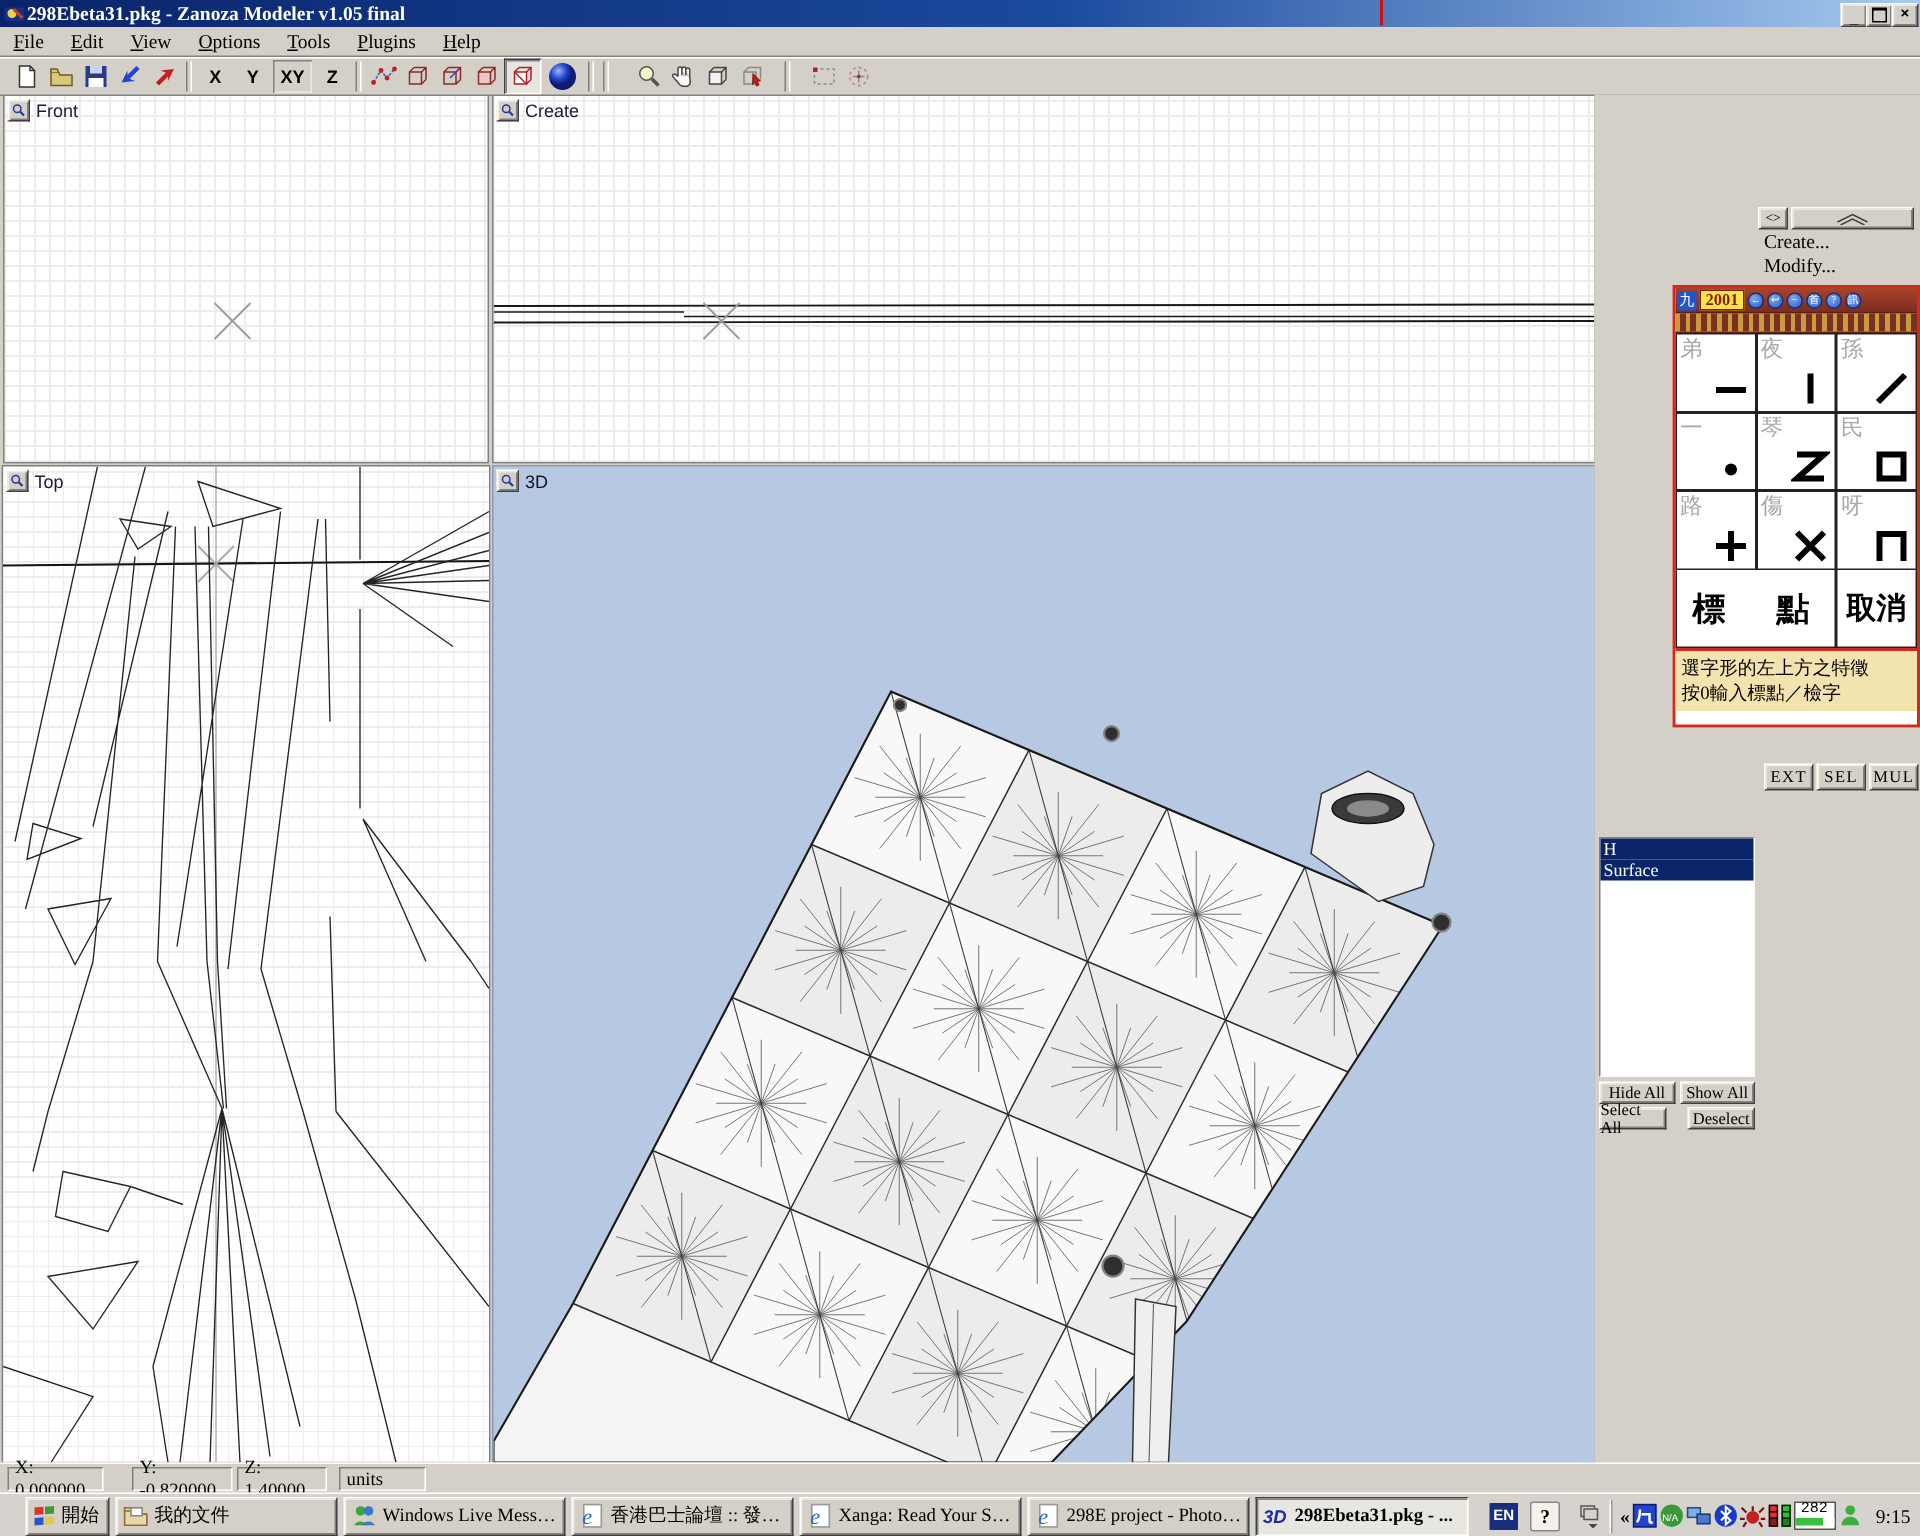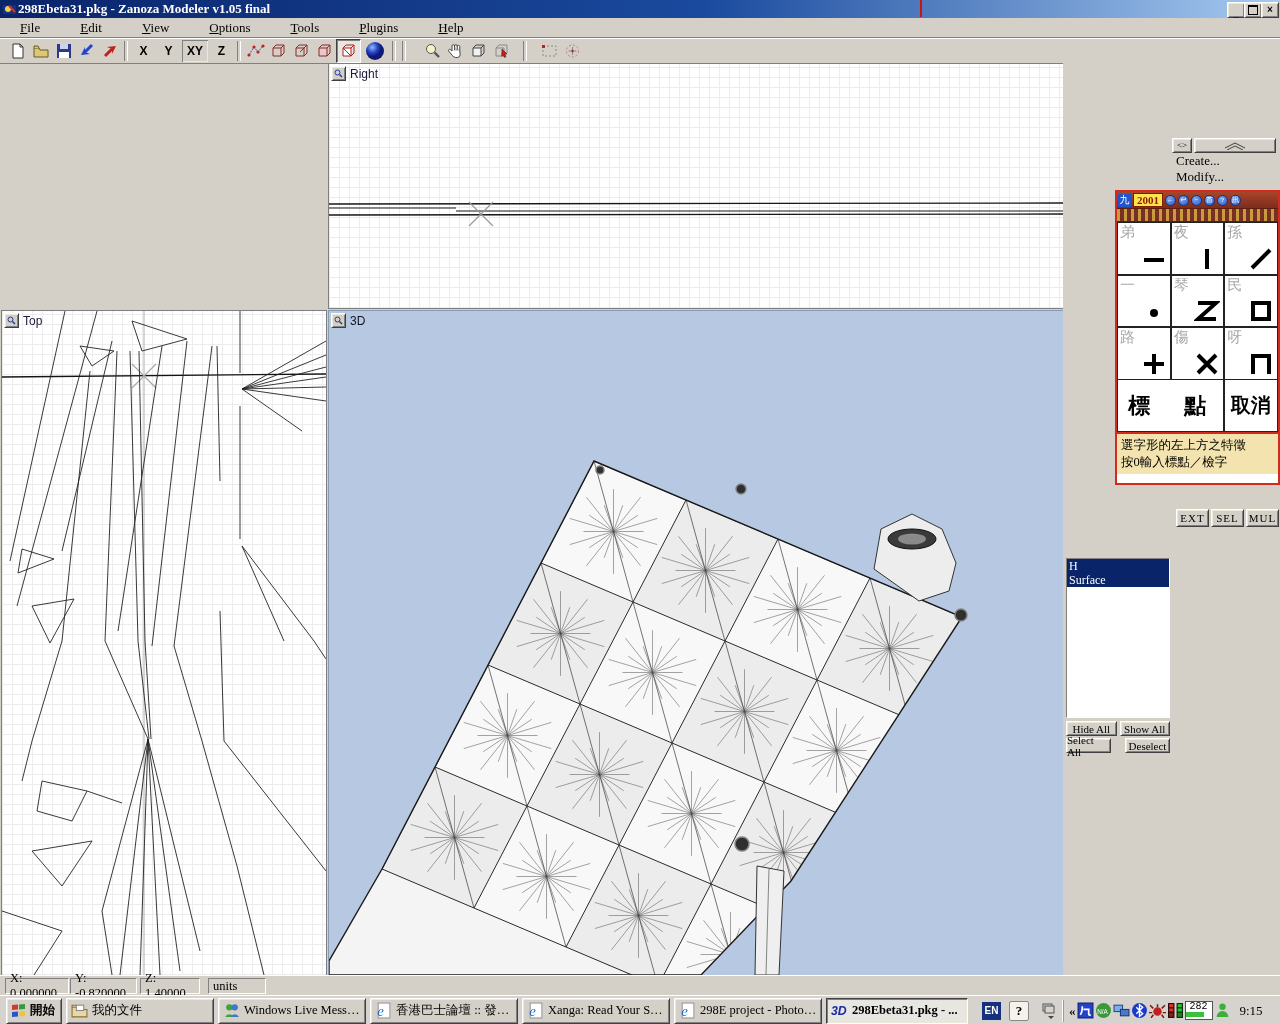--- a/index.html
+++ b/index.html
@@ -14,21 +14,21 @@
     box-shadow:inset 1px 1px 0 #808080, inset -1px -1px 0 #ece9d8;}
   
   #titlebar{left:0;top:0;width:1280px;height:18px;
     background:linear-gradient(90deg,#0a246a,#1a4a9e 55%,#a6caf0);display:flex;align-items:center;text-align:center;}
   #titlebar .title{color:#fff;font-weight:bold;font-size:13px;margin-left:4px;white-space:nowrap;}
   .winbtn{width:16px;height:14px;display:flex;align-items:center;justify-content:center;
     font-family:"Liberation Sans",sans-serif;font-size:10px;font-weight:bold;line-height:1;}
   
   #menubar{left:0;top:18px;width:1280px;height:19px;display:flex;align-items:center;gap:0;
     border-bottom:1px solid #808080;background:#d4d0c8;}
-  .menu-item{padding:1px 20px;display:inline-block;}
+  .menu-item{padding:1px 9px;display:inline-block;}
   .menu-item::first-letter{text-decoration:underline;}
   
   #toolbar{left:0;top:38px;width:1280px;height:25px;background:#d4d0c8;display:flex;align-items:center;
     border-bottom:1px solid #808080;box-shadow:inset 0 1px 0 #fff;}
   .tbtn{width:23px;height:22px;margin:0 0;display:flex;align-items:center;justify-content:center;}
   .tsep{width:2px;height:20px;margin:0 3px;border-left:1px solid #808080;border-right:1px solid #fff;}
   .axis{font-family:"Liberation Sans",sans-serif;font-weight:bold;font-size:12px;background:transparent;border:1px solid transparent;}
   
   .viewport{background:#fff;border:1px solid #7f7f7f;overflow:hidden;}
   .gridbg{background-image:
@@ -222,36 +222,50 @@
       </div>
     <div class="tbtn">
         <svg width="17" height="16">
           <circle cx="8.5" cy="8" r="6" fill="none" stroke="#c08080" stroke-dasharray="2,2"></circle>
           <path d="M8.5,4 v8 M4.5,8 h8" stroke="#888"></path>
           <circle cx="8.5" cy="8" r="1.2" fill="#c02020"></circle>
         </svg>
       </div>
   </div>
 
+  <div class="abs viewport gridbg" style="left:2px;top:63px;width:322px;height:244px">
+    <svg class="abs" style="left:0;top:0" width="322" height="244">
+      <path d="M140,138 L164,162 M164,138 L140,162" stroke="#9a9a9a" stroke-width="1.2" fill="none"></path>
+    </svg>
+    <div class="vp-label">
+      <span class="vp-btn raised">
+          <svg width="9" height="9">
+            <circle cx="3.5" cy="3.5" r="2.5" fill="none" stroke="#223a9a"></circle>
+            <path d="M5.5,5.5 L8,8" stroke="#223a9a" stroke-width="1.5"></path>
+          </svg>
+        </span>
+      <span>Front</span>
+    </div>
+  </div>
 
   <div class="abs viewport gridbg" style="left:328px;top:63px;width:734px;height:244px">
     <svg class="abs" style="left:0;top:0" width="734" height="244">
       <path d="M0,140 L734,139" stroke="#181818" stroke-width="1.3" fill="none"></path>
       <path d="M0,144 L127,144 M127,147 L734,147" stroke="#181818" stroke-width="1" fill="none"></path>
       <path d="M0,151 L734,150" stroke="#181818" stroke-width="1.3" fill="none"></path>
       <path d="M140,138 L164,162 M164,138 L140,162" stroke="#9a9a9a" stroke-width="1.2" fill="none"></path>
     </svg>
     <div class="vp-label">
       <span class="vp-btn raised">
           <svg width="9" height="9">
             <circle cx="3.5" cy="3.5" r="2.5" fill="none" stroke="#223a9a"></circle>
             <path d="M5.5,5.5 L8,8" stroke="#223a9a" stroke-width="1.5"></path>
           </svg>
         </span>
-      <span>Right</span>
+      <span>Create</span>
     </div>
   </div>
 
   <div class="abs viewport gridbg" style="left:1px;top:310px;width:324px;height:664px">
     <svg class="abs" style="left:0;top:0" width="324" height="664">
       <path d="M142,0 V664" stroke="#b0b0b0" stroke-width="1"></path>
       <path d="M0,66 L324,63" stroke="#141414" stroke-width="1.4" fill="none"></path>
       <path d="M130,53 L154,77 M154,53 L130,77" stroke="#a8a8a8" stroke-width="1.2" fill="none"></path>
       <path fill="none" stroke="#242424" stroke-width="0.9" d="M78,35 L112,40 L90,55 Z M130,10 L185,28 L140,40 Z M95,0 L15,295 M63,0 L8,250 M110,30 L60,240 M115,40 L103,330 M88,60 L60,330 M128,40 L136,330 M137,40 L143,330 M160,35 L116,320 M185,30 L150,335 M210,35 L172,335 M238,0 L238,62 M238,95 L238,228 M240,78 L324,30 M240,78 L324,44 M240,78 L324,56 M240,78 L324,66 M240,78 L324,76 M240,78 L324,90 M240,78 L300,120 M240,235 L312,330 M240,235 L282,330 M312,330 L324,348 M215,35 L218,170 M20,238 L52,248 L16,262 Z M30,295 L72,288 L48,332 Z M103,330 L146,428 M136,330 L147,428 M143,330 L149,428 M60,330 L30,430 L20,470 M146,428 L118,664 M146,428 L138,664 M146,428 L158,664 M146,428 L178,660 M146,428 L198,640 M146,428 L100,600 M172,335 L200,430 L235,555 L262,664 M218,300 L222,430 M222,430 L324,560 M40,470 L85,480 L70,510 L35,500 Z M85,480 L120,492 M30,540 L90,530 L60,575 Z M0,600 L60,620 L32,664 M100,600 L110,664"></path>
     </svg>
@@ -760,27 +774,27 @@
       <div class="ime-act" style="flex:1;font-size:20px">取消</div>
     </div>
     <div id="ime-hint">
       <div>選字形的左上方之特徵</div>
       <div>按0輸入標點／檢字</div>
     </div>
   </div>
 
   <div class="abs" id="statusbar">
     <div class="spanel sunk" style="margin-left:5px;width:64px">X:  0.000000</div>
-    <div class="spanel sunk" style="margin-left:1px;width:67px">Y: -0.820000</div>
+    <div class="spanel sunk" style="margin-left:19px;width:67px">Y: -0.820000</div>
     <div class="spanel sunk" style="margin-left:3px;width:60px">Z:  1.40000</div>
     <div class="spanel sunk" style="margin-left:8px;width:58px">units</div>
   </div>
 
   <div class="abs" id="taskbar">
-    <div class="task raised" style="margin-left:6px;width:46px;font-weight:bold">
+    <div class="task raised" style="margin-left:17px;width:46px;font-weight:normal">
       <svg width="15" height="14">
           <rect x="1" y="1" width="6" height="5" fill="#d03a2a" transform="skewY(-4)"></rect>
           <rect x="8" y="1" width="6" height="5" fill="#3a9a3a" transform="skewY(-4)"></rect>
           <rect x="1" y="8" width="6" height="5" fill="#2a55c8" transform="skewY(-4)"></rect>
           <rect x="8" y="8" width="6" height="5" fill="#e8c83a" transform="skewY(-4)"></rect>
         </svg>
       <span>開始</span>
     </div>
     <div class="task raised" style="width:138px">
       <svg class="tray-icon" width="16" height="16" viewBox="0 0 16 16">

